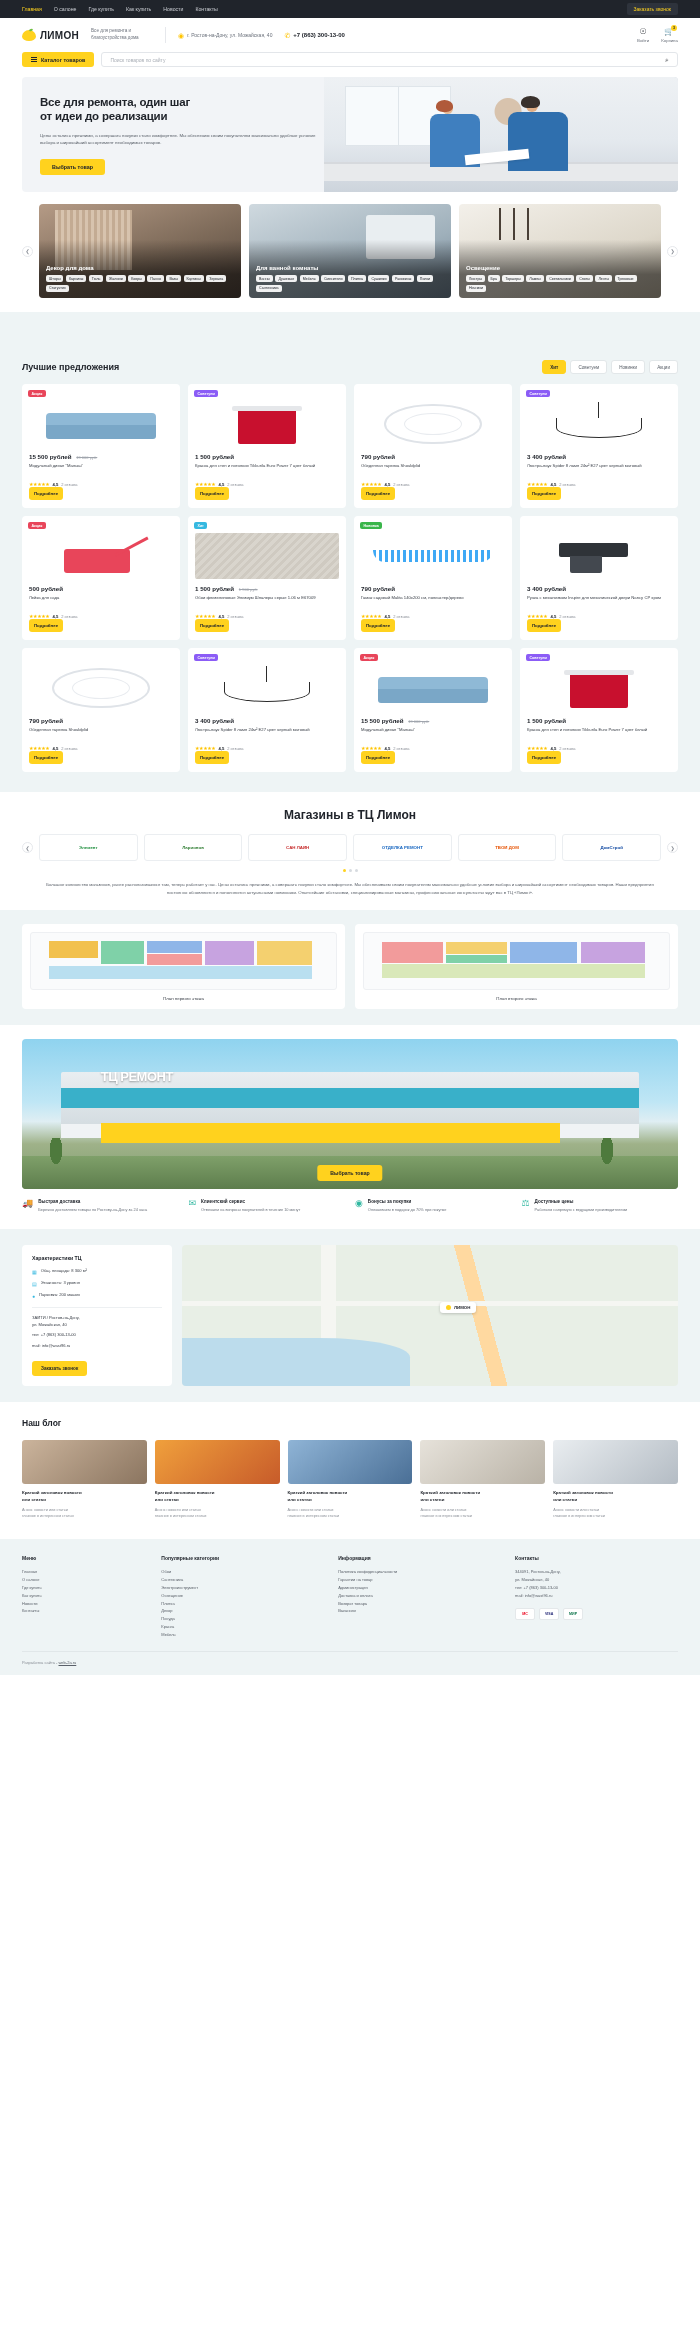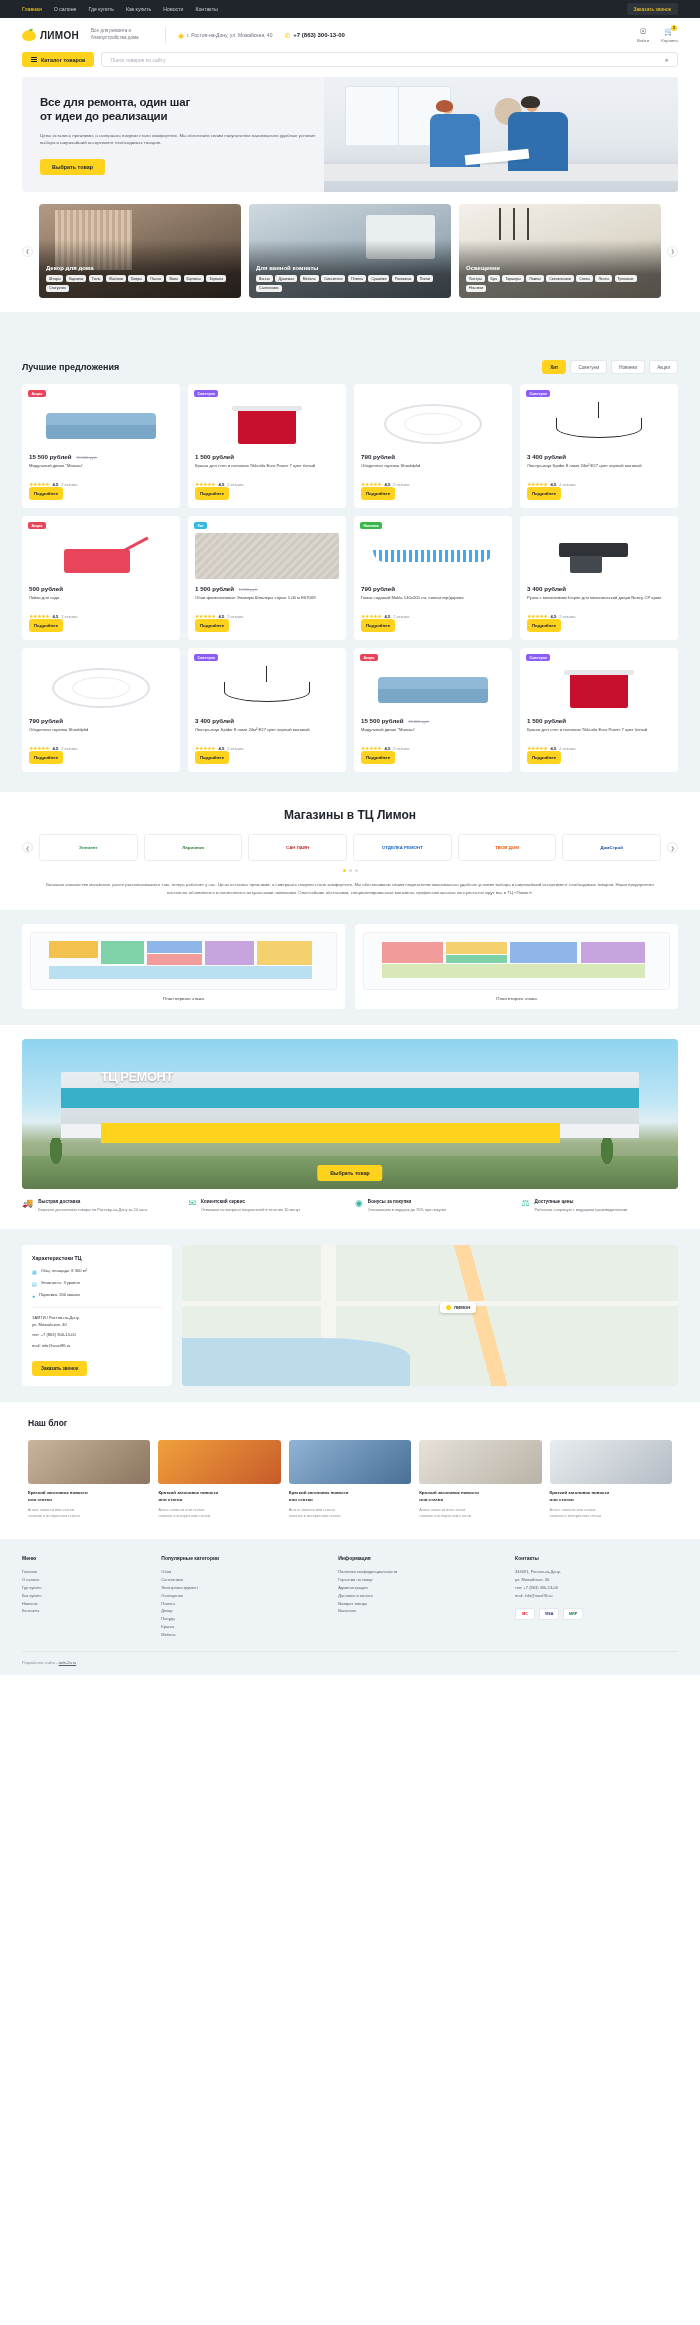--- a/index.html
+++ b/index.html
@@ -266,21 +266,21 @@
     linear-gradient(75deg,transparent 0 58%,#ffd9a0 58% 61%,transparent 61%);}
   .map-water { position:absolute; left:0; bottom:0; width:46%; height:34%; background:#bcdcec; border-radius: 0 40% 0 0; }
   .map-pin {
     position: absolute; left: 52%; top: 40%; background: #fff; border-radius: 3px;
     padding: 3px 6px; font-size: 4.4px; font-weight: bold; box-shadow: 0 1px 3px rgba(0,0,0,.2);
     display: flex; align-items: center; gap: 3px;
   }
   .map-pin .mk { width: 5px; height: 5px; border-radius: 50%; background: #ffd21e; }
 
   
-  .blog { background: #fff; padding: 16px 28px 20px; }
+  .blog { background: #fff; padding: 16px 22px 20px; }
   .blog-title { font-size: 8.5px; font-weight: bold; margin-bottom: 12px; }
   .blog-grid { display: grid; grid-template-columns: repeat(5,1fr); gap: 8px; }
   .bc-img { height: 44px; border-radius: 3px; }
   .bi1 { background: linear-gradient(140deg,#cbb49c,#8b7560); }
   .bi2 { background: linear-gradient(140deg,#f0a03c,#c75b2a); }
   .bi3 { background: linear-gradient(140deg,#8fb4d6,#4a6f96); }
   .bi4 { background: linear-gradient(140deg,#e6e2da,#b9b2a6); }
   .bi5 { background: linear-gradient(140deg,#e9edf0,#b4bcc4); }
   .bc-title { font-size: 4.4px; font-weight: bold; line-height: 1.5; margin-top: 6px; }
   .bc-text { font-size: 3.8px; color: #8b9098; line-height: 1.55; margin-top: 4px; }

